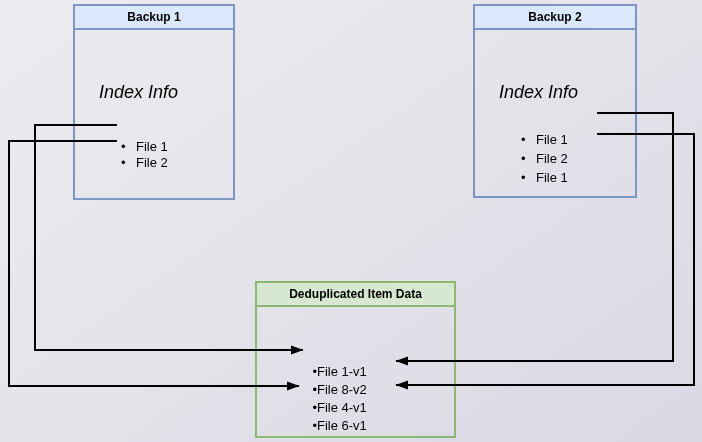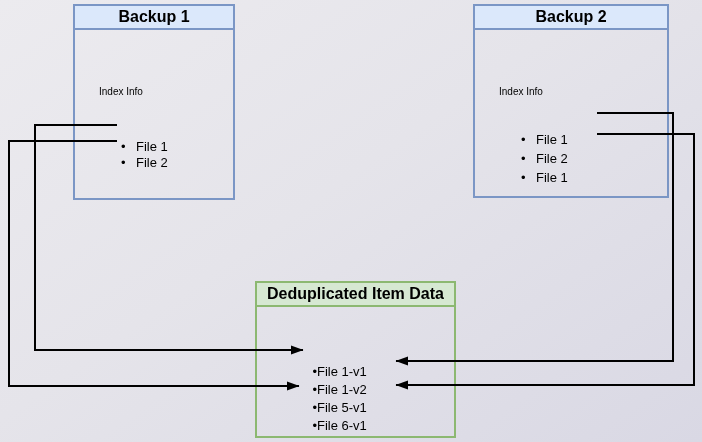--- a/index.html
+++ b/index.html
@@ -15,29 +15,29 @@
   .node{
     position:absolute;
     border:2px solid #7b96c5;
     background:transparent;
     box-sizing:border-box;
   }
   .node.green{border-color:#8cb871;}
   .node-title{
     height:22px;line-height:22px;
     text-align:center;
-    font-size:16px;font-weight:bold;
+    font-size:12px;font-weight:bold;
     border-bottom:2px solid #7b96c5;
     background:#dbe8fb;
   }
   .node.green .node-title{border-bottom-color:#8cb871;background:#d6e8d2;text-align:center;}
   .node-body{position:relative;width:100%;}
   .subtitle{
     position:absolute;left:24px;top:53px;
-    font-size:10px;line-height:18px;
+    font-size:18px;line-height:18px;font-style:italic;
   }
   ul.filelist{
     position:absolute;margin:0;padding:0;list-style:none;
     font-size:13px;
   }
   ul.filelist li{white-space:nowrap;}
   ul.filelist li .bullet{
     display:inline-block;width:15px;
     font-size:13px;
   }
@@ -58,39 +58,39 @@
     <div class="node-title">Backup 1</div>
     <div class="node-body">
       <div class="subtitle">Index Info</div>
       <ul class="filelist" id="b1-list">
         <li><span class="bullet">•</span><span>File 1</span></li>
         <li><span class="bullet">•</span><span>File 2</span></li>
       </ul>
     </div>
   </div>
 
-  <div class="node" style="left:473px;top:4px;width:196px;height:194px;">
+  <div class="node" style="left:473px;top:4px;width:164px;height:194px;">
     <div class="node-title">Backup 2</div>
     <div class="node-body">
       <div class="subtitle">Index Info</div>
       <ul class="filelist" id="b2-list">
         <li><span class="bullet">•</span><span>File 1</span></li>
         <li><span class="bullet">•</span><span>File 2</span></li>
         <li><span class="bullet">•</span><span>File 1</span></li>
       </ul>
     </div>
   </div>
 
   <div class="node green" style="left:255px;top:281px;width:201px;height:157px;">
     <div class="node-title">Deduplicated Item Data</div>
     <div class="node-body">
       <ul class="filelist" id="dd-list">
         <li><span class="bullet">•</span><span>File 1-v1</span></li>
-        <li><span class="bullet">•</span><span>File 1-v2</span></li>
-        <li><span class="bullet">•</span><span>File 5-v1</span></li>
+        <li><span class="bullet">•</span><span>File 8-v2</span></li>
+        <li><span class="bullet">•</span><span>File 4-v1</span></li>
         <li><span class="bullet">•</span><span>File 6-v1</span></li>
       </ul>
     </div>
   </div>
 
   <svg class="edges" viewBox="0 0 702 442" xmlns="http://www.w3.org/2000/svg">
     <defs>
       <marker id="arrowhead" markerUnits="userSpaceOnUse" markerWidth="14" markerHeight="10" refX="12.5" refY="5" orient="auto">
         <path d="M0.5,0.5 L13,5 L0.5,9.5 Z" fill="#000"></path>
       </marker>

